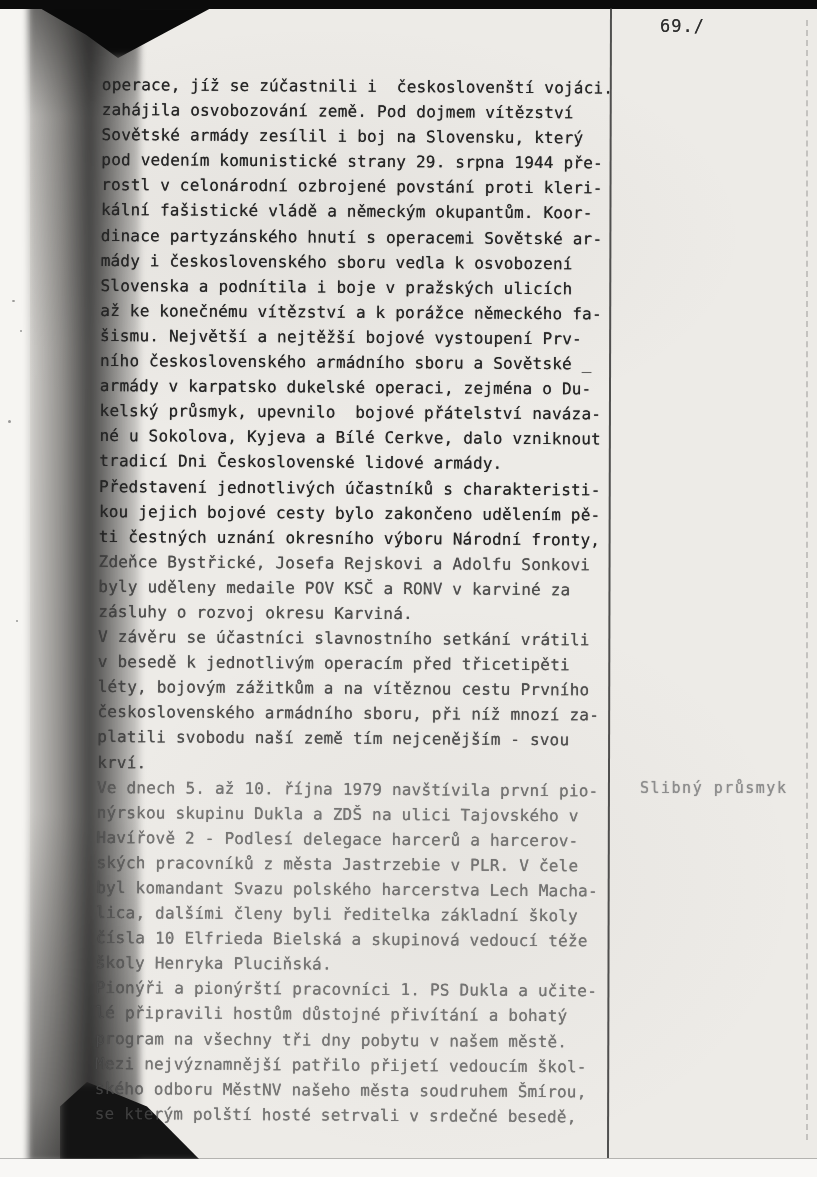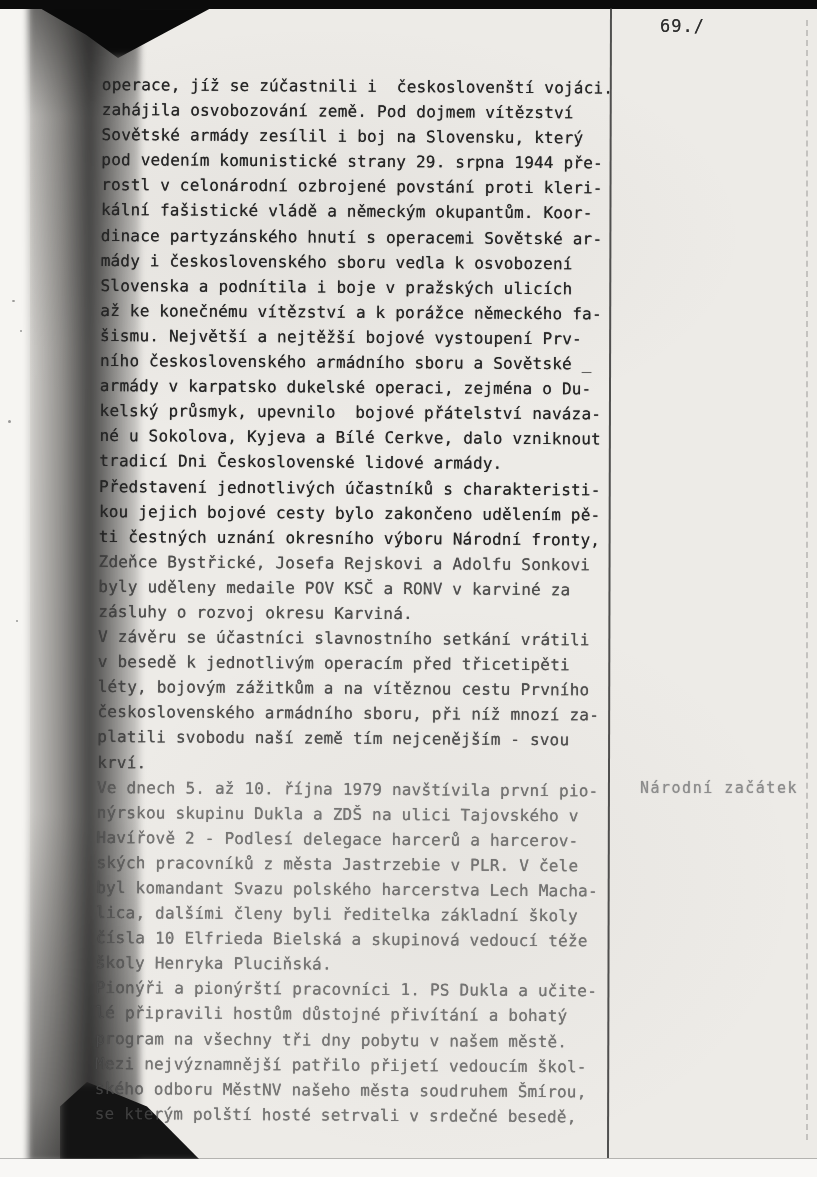--- a/index.html
+++ b/index.html
@@ -105,19 +105,19 @@
 
   <div class="rule-vertical"></div>
   <div class="rule-right"></div>
   <div class="rule-bottom"></div>
   <div class="bottom-strip"></div>
 
   <div class="page-number">69./</div>
 
   <div class="text-block"><div class="line">operace, jíž se zúčastnili i  českoslovenští vojáci.</div><div class="line">zahájila osvobozování země. Pod dojmem vítězství</div><div class="line">Sovětské armády zesílil i boj na Slovensku, který</div><div class="line">pod vedením komunistické strany 29. srpna 1944 pře-</div><div class="line">rostl v celonárodní ozbrojené povstání proti kleri-</div><div class="line">kální fašistické vládě a německým okupantům. Koor-</div><div class="line">dinace partyzánského hnutí s operacemi Sovětské ar-</div><div class="line">mády i československého sboru vedla k osvobození</div><div class="line">Slovenska a podnítila i boje v pražských ulicích</div><div class="line">až ke konečnému vítězství a k porážce německého fa-</div><div class="line">šismu. Největší a nejtěžší bojové vystoupení Prv-</div><div class="line">ního československého armádního sboru a Sovětské _</div><div class="line">armády v karpatsko dukelské operaci, zejména o Du-</div><div class="line">kelský průsmyk, upevnilo  bojové přátelství naváza-</div><div class="line">né u Sokolova, Kyjeva a Bílé Cerkve, dalo vzniknout</div><div class="line">tradicí Dni Československé lidové armády.</div><div class="line">Představení jednotlivých účastníků s charakteristi-</div><div class="line">kou jejich bojové cesty bylo zakončeno udělením pě-</div><div class="line">ti čestných uznání okresního výboru Národní fronty,</div><div class="line medium">Zdeňce Bystřické, Josefa Rejskovi a Adolfu Sonkovi</div><div class="line medium">byly uděleny medaile POV KSČ a RONV v karviné za</div><div class="line medium">zásluhy o rozvoj okresu Karviná.</div><div class="line medium">V závěru se účastníci slavnostního setkání vrátili</div><div class="line medium">v besedě k jednotlivým operacím před třicetipěti</div><div class="line medium">léty, bojovým zážitkům a na vítěznou cestu Prvního</div><div class="line medium">československého armádního sboru, při níž mnozí za-</div><div class="line medium">platili svobodu naší země tím nejcenějším - svou</div><div class="line medium">krví.</div><div class="line faded">Ve dnech 5. až 10. října 1979 navštívila první pio-</div><div class="line faded">nýrskou skupinu Dukla a ZDŠ na ulici Tajovského v</div><div class="line faded">Havířově 2 - Podlesí delegace harcerů a harcerov-</div><div class="line faded">ských pracovníků z města Jastrzebie v PLR. V čele</div><div class="line faded">byl komandant Svazu polského harcerstva Lech Macha-</div><div class="line faded">lica, dalšími členy byli ředitelka základní školy</div><div class="line faded">čísla 10 Elfrieda Bielská a skupinová vedoucí téže</div><div class="line faded">školy Henryka Pluciňská.</div><div class="line faded">Pionýři a pionýrští pracovníci 1. PS Dukla a učite-</div><div class="line faded">lé připravili hostům důstojné přivítání a bohatý</div><div class="line faded">program na všechny tři dny pobytu v našem městě.</div><div class="line faded">Mezi nejvýznamnější patřilo přijetí vedoucím škol-</div><div class="line faded">ského odboru MěstNV našeho města soudruhem Šmírou,</div><div class="line faded">se kterým polští hosté setrvali v srdečné besedě,</div></div>
 
-  <div class="margin-note">Národní začátek</div>
+  <div class="margin-note">Slibný průsmyk</div>
 
   <div class="speck" style="left:12px;top:300px;width:3px;height:2px"></div>
   <div class="speck" style="left:20px;top:330px;width:2px;height:2px"></div>
   <div class="speck" style="left:8px;top:420px;width:3px;height:3px"></div>
   <div class="speck" style="left:16px;top:620px;width:2px;height:2px"></div>
 </div>
 
 </body></html>

